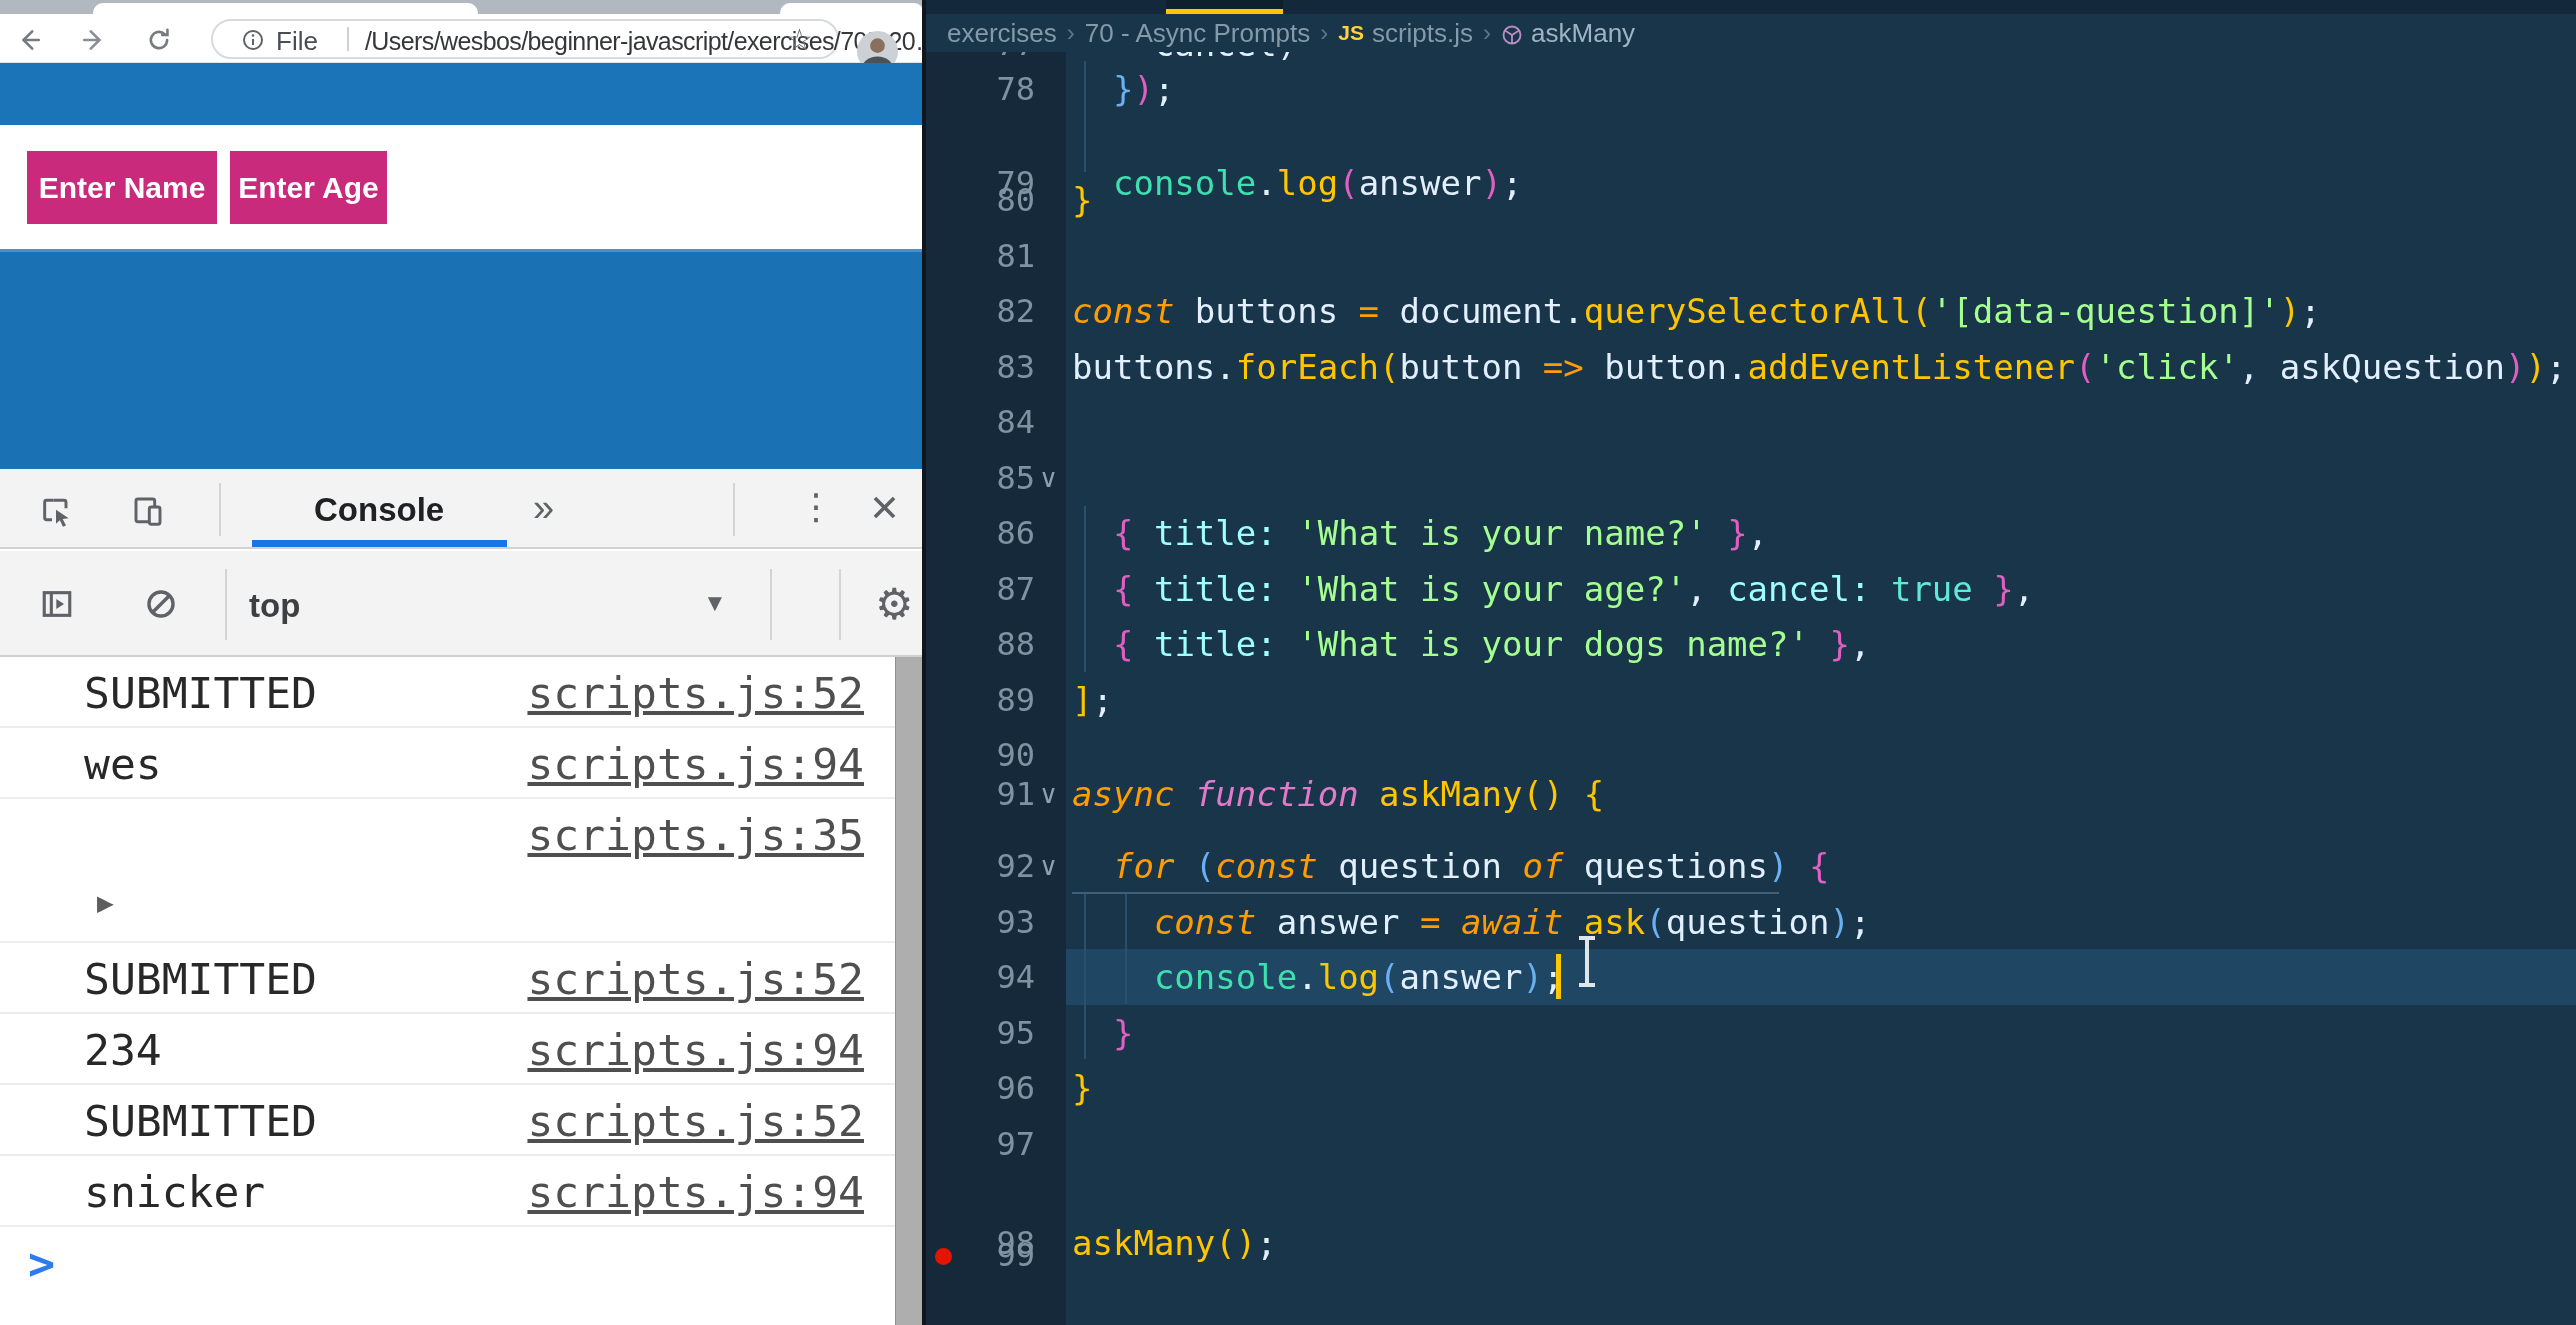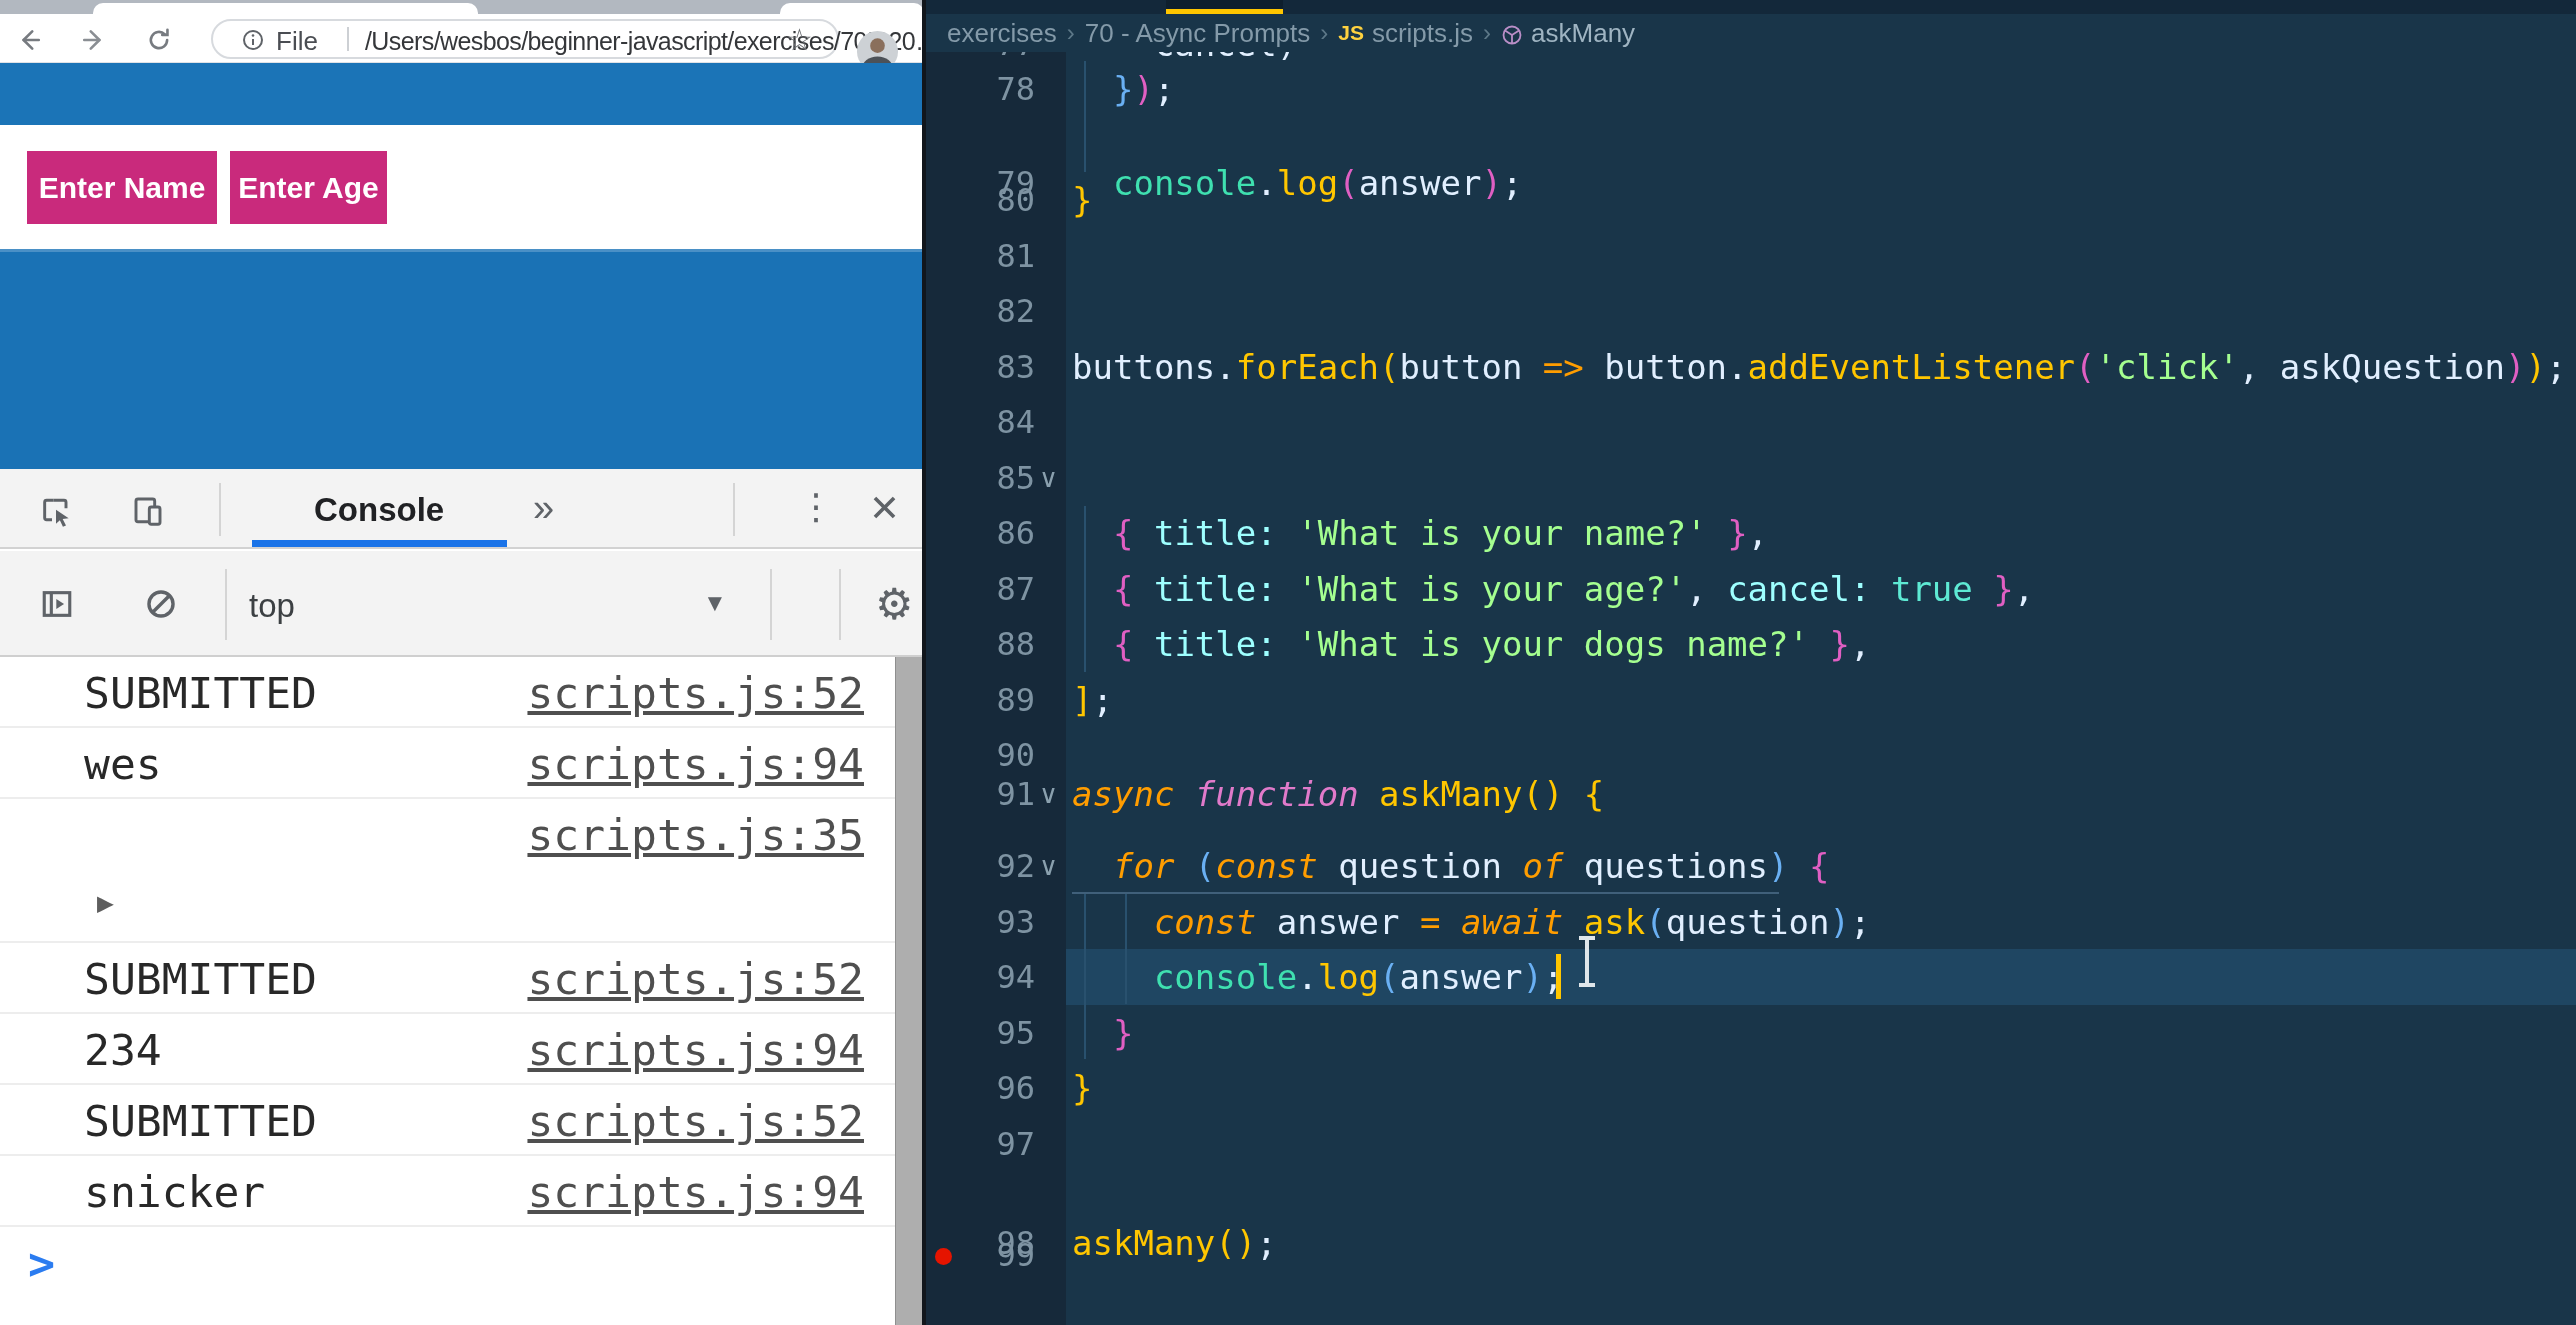--- a/index.html
+++ b/index.html
@@ -26,21 +26,21 @@
   .whiteband { left:0; top:125px; width:925px; height:123px; background:#fff;padding-left:48px; }
   .pinkbtn { position:absolute; top:26px; height:73px; background:#c92a7c; color:#fff;
              font-size:30px; font-weight:bold; display:flex; align-items:center; justify-content:center; }
   .band2 { left:0; top:249px; width:925px; height:220px; background:#1a72b5; border-top:3px solid #4a90c6; }
 
   
   #devtools { left:0; top:469px; width:925px; height:856px; background:#fff; }
   .dt-row1 { position:absolute; left:0; top:0; width:925px; height:80px; background:#f3f3f3; border-bottom:2px solid #d2d2d2; }
   .dt-row2 { position:absolute; left:0; top:82px; width:925px; height:106px; background:#f3f3f3; border-bottom:2px solid #cfcfcf; }
   .dt-div { position:absolute; width:2px; background:#d4d4d4; }
-  .dt-label { position:absolute; font-size:33px; color:#202124; }
+  .dt-label { position:absolute; font-size:33px; color:#202124;font-weight:bold; }
   .dt-underline { position:absolute; left:252px; top:71px; width:255px; height:7px; background:#1a73e8; }
   .dt-glyph { position:absolute; color:#5f6368; }
   .c-rows { position:absolute; left:0; top:188px; width:925px; }
   .c-row { position:relative; width:925px; height:71px; border-bottom:2px solid #ededed; background:#fff;
            font-family:"DejaVu Sans Mono", monospace; }
   .c-row.c-el { height:144px; }
   .c-text { position:absolute; left:84px; top:11px; font-size:43px; color:#282828; }
   .c-link { position:absolute; right:61px; top:11px; font-size:43px; color:#4f4f4f; text-decoration:underline; }
   .c-elline { position:absolute; left:0; top:73px; width:925px; height:69px; }
   .c-tri { position:absolute; left:97px; top:14px; font-size:28px; color:#5e5e5e; }
@@ -277,20 +277,21 @@
         <div class="code-line" style="top: 172px;">
           <span class="ln">80</span>
           <span class="code"><span class="tk-gold">}</span></span>
         </div>
         <div class="code-line" style="top: 228px;">
           <span class="ln">81</span>
           <span class="code"></span>
         </div>
         <div class="code-line" style="top: 283px;">
           <span class="ln">82</span>
+          <span class="code"><span class="tk-kw">const</span><span class="tk-txt"> buttons </span><span class="tk-op">=</span><span class="tk-txt"> document.</span><span class="tk-fn">querySelectorAll</span><span class="tk-gold">(</span><span class="tk-str">'[data-question]'</span><span class="tk-gold">)</span><span class="tk-txt">;</span></span>
         </div>
         <div class="code-line" style="top: 339px;">
           <span class="ln">83</span>
           <span class="code"><span class="tk-txt">buttons.</span><span class="tk-fn">forEach</span><span class="tk-gold">(</span><span class="tk-txt">button </span><span class="tk-op">=&gt;</span><span class="tk-txt"> button.</span><span class="tk-fn">addEventListener</span><span class="tk-pink">(</span><span class="tk-str">'click'</span><span class="tk-txt">, askQuestion</span><span class="tk-pink">)</span><span class="tk-gold">)</span><span class="tk-txt">;</span></span>
         </div>
         <div class="code-line" style="top: 394px;">
           <span class="ln">84</span>
           <span class="code"></span>
         </div>
         <div class="code-line" style="top: 450px;">

